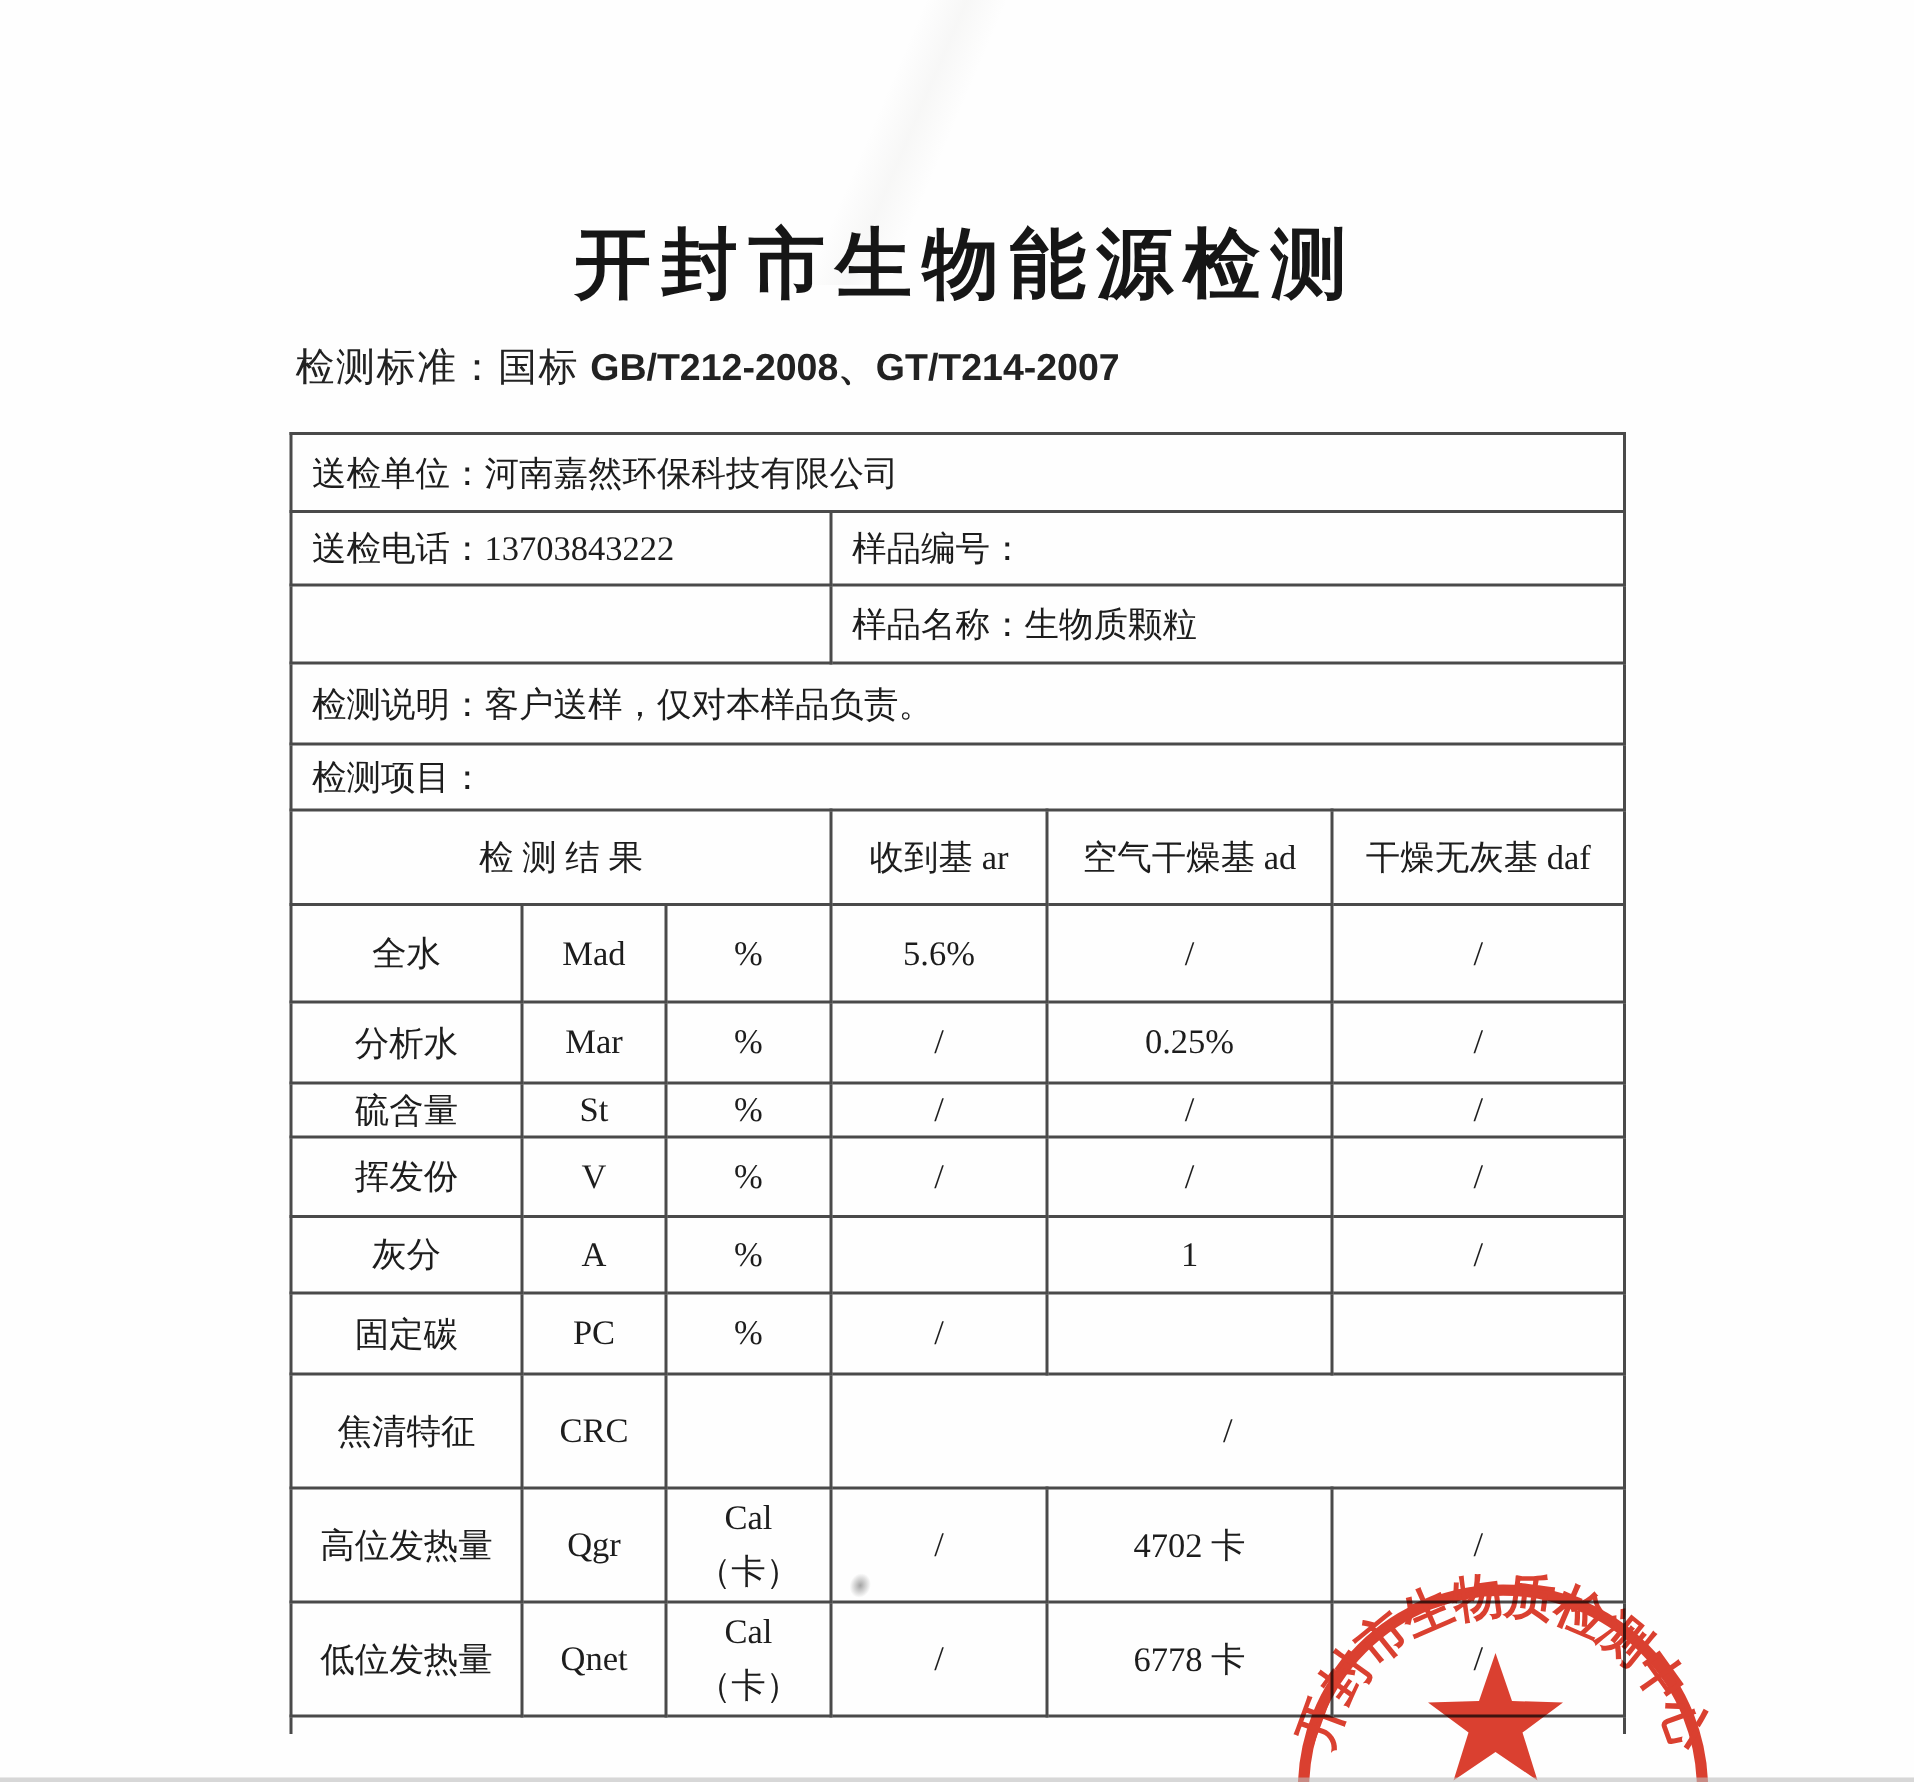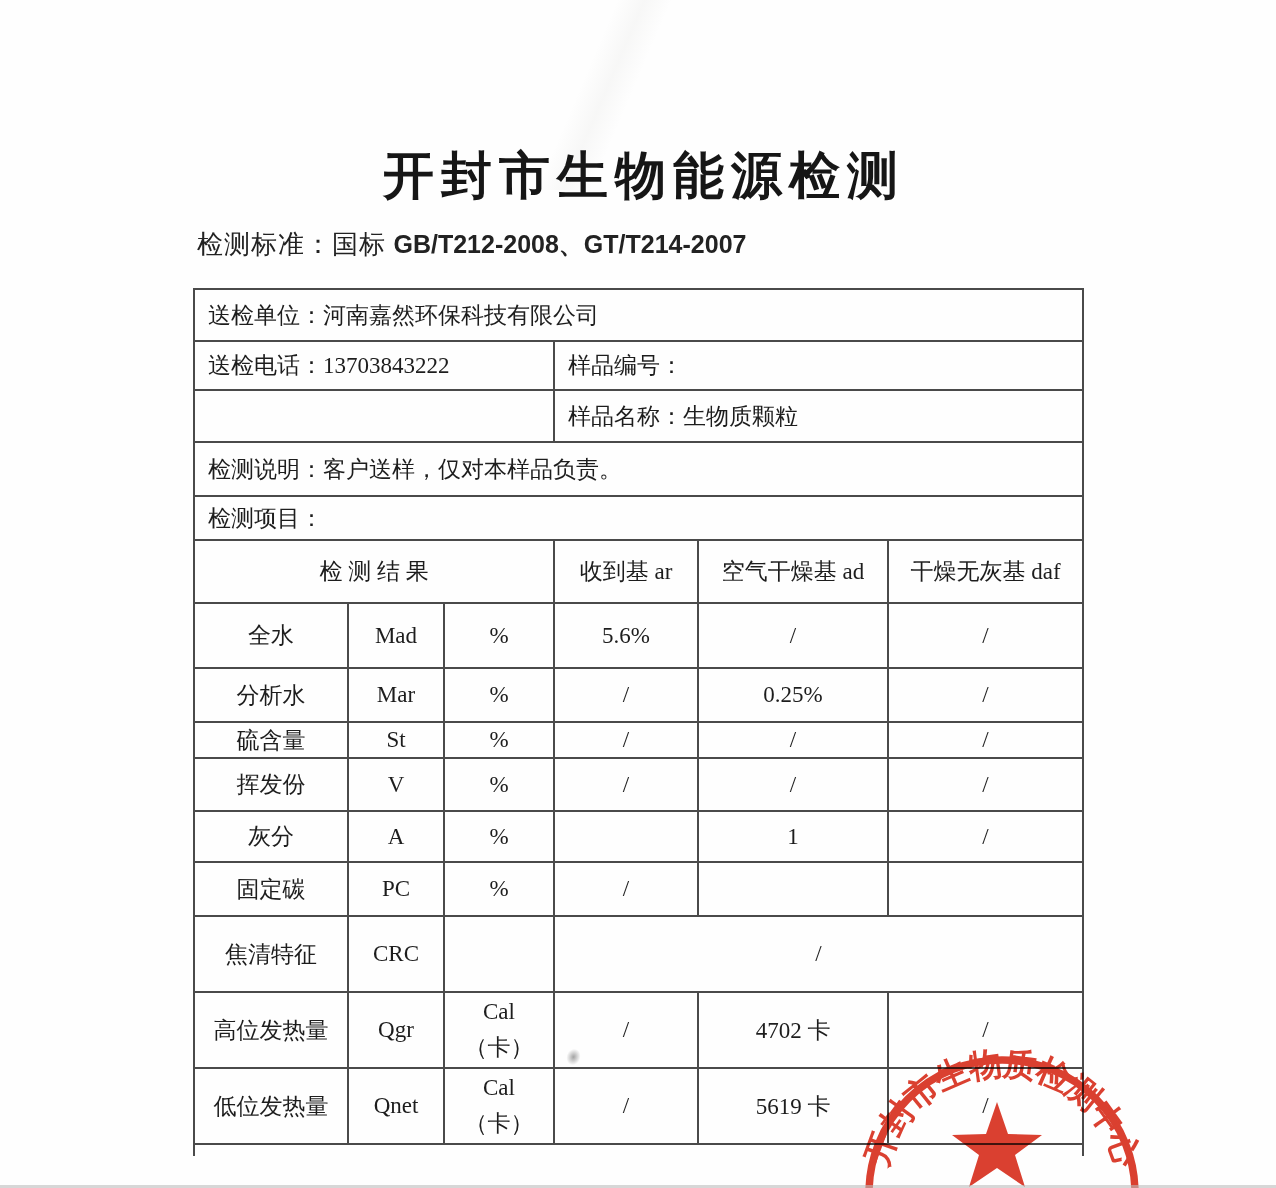--- a/index.html
+++ b/index.html
@@ -168,21 +168,21 @@
         <td>/</td>
       </tr>
       <tr style="height:76px">
         <td>低位发热量</td>
         <td>Qnet</td>
         <td class="unitcell">
             <div>Cal</div>
             <div>（卡）</div>
           </td>
         <td>/</td>
-        <td>5619 卡</td>
+        <td>6778 卡</td>
         <td>/</td>
       </tr>
       <tr style="height:12px">
         <td colspan="6" class="nobottom"></td>
       </tr>
     </tbody>
   </table>
 
   <div class="smudge"></div>
 

